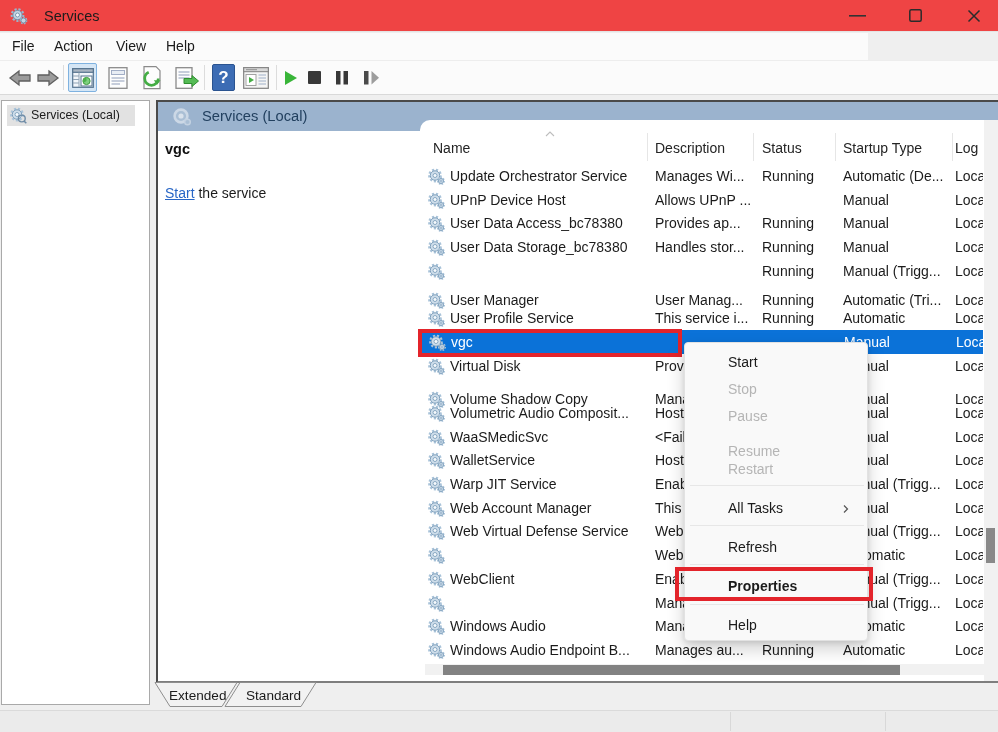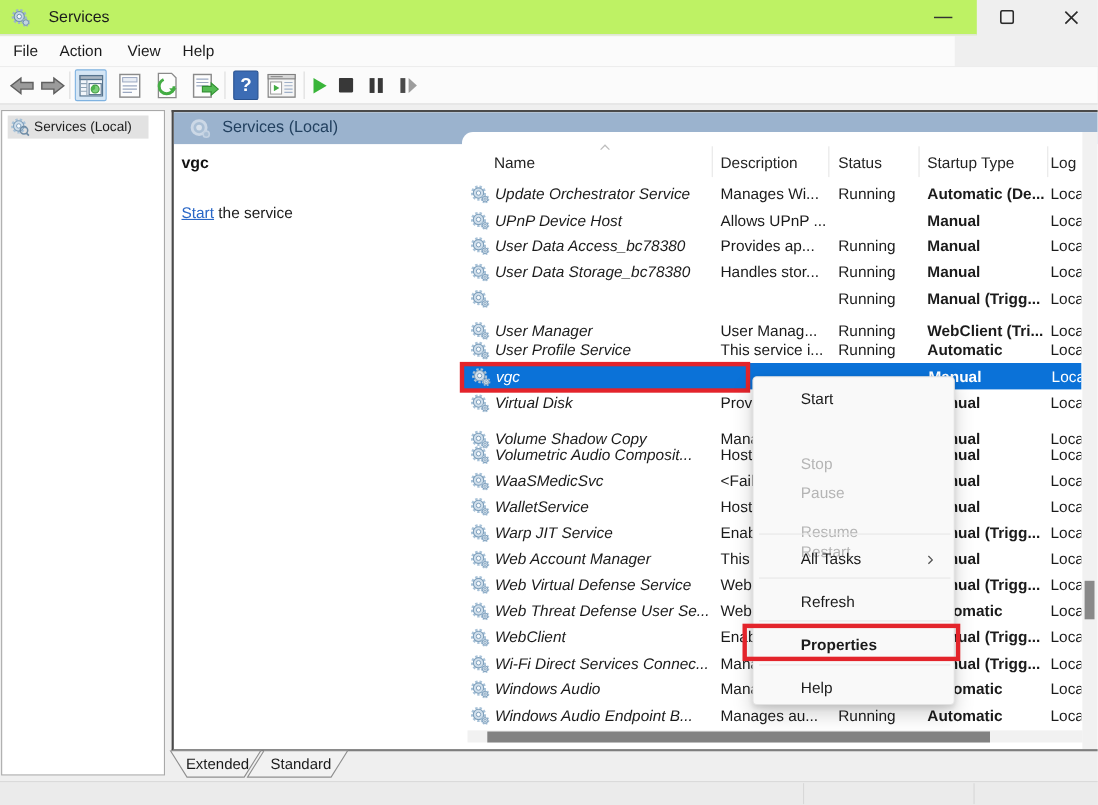--- a/index.html
+++ b/index.html
@@ -1,21 +1,21 @@
 <!DOCTYPE html>
 <html><head><meta charset="utf-8">
 <style>
   * { margin:0; padding:0; box-sizing:border-box; }
   html,body { width:998px; height:732px; overflow:hidden; }
   body { font-family:"Liberation Sans",sans-serif; position:relative; background:#efefef;
          -webkit-font-smoothing:antialiased; }
   .abs { position:absolute; }
 
   
-  .titlebar { position:absolute; left:0; top:0; width:888px; height:32px; background:#bef264;
+  .titlebar { position:absolute; left:0; top:0; width:998px; height:32px; background:#ef4444;
                border-bottom:1px solid #e4e4e4; }
   .title-txt { position:absolute; left:44px; top:8px; font-size:14.5px; color:#1c1c1c; }
   .menubar { position:absolute; left:0; top:33px; width:868px; height:27px; background:#fbfbfb; }
   .menubar span { position:absolute; top:5px; font-size:14px; color:#1b1b1b; }
   .mline { position:absolute; left:0; top:60px; width:998px; height:1px; background:#ededed; }
   .toolbar { position:absolute; left:0; top:61px; width:998px; height:34px; background:#fbfbfb;
               border-bottom:1px solid #d9d9d9; }
   .tsep { position:absolute; top:4px; width:1px; height:25px; background:#dcdcdc; }
 
   
@@ -38,37 +38,37 @@
 
   
   .lc { position:absolute; left:262px; top:18px; width:563px; bottom:0; overflow:hidden;
          font-size:14px; color:#1b1b1b; }
   .hdr { position:absolute; top:20px; font-size:14px; color:#242424; }
   .hsep { position:absolute; top:13px; width:1px; height:28px; background:#e6e6e6; }
   .sortg { position:absolute; left:125px; top:11px; width:10px; height:6px; }
   .row { position:absolute; left:0; width:564px; height:23.7px; }
   .row span { position:absolute; top:3.5px; white-space:nowrap; }
   .gearic { position:absolute; width:17px; height:17px; }
-  .cn { left:30px;font-style:italic; } .cd { left:235px; } .cs { left:342px; } .cu { left:423px;font-weight:bold; } .cl { left:535px; }
+  .cn { left:30px; } .cd { left:235px; } .cs { left:342px; } .cu { left:423px; } .cl { left:535px; }
   .row.sel { background:#0b72d8; left:1px; width:563px; color:#fff; }
   .row.sel span { color:#fff; }
 
   
   .vsb { position:absolute; right:0; top:18px; width:14px; bottom:0; background:#f1f1f1; }
   .vsb .th { position:absolute; left:1.5px; top:408px; width:9px; height:35px; background:#898989; }
   .hsb { position:absolute; left:267px; top:562px; width:559px; height:11px; background:#f1f1f1; }
   .hsb .th { position:absolute; left:18px; top:0.5px; width:457px; height:10px; background:#828282; }
 
   
   .cmenu { position:absolute; left:684px; top:342px; width:184px; height:299px; background:#f9f9f9;
             border:1px solid #e2e2e2; border-radius:4px;
             box-shadow:0 8px 18px rgba(0,0,0,0.18), 0 2px 5px rgba(0,0,0,0.10);
             font-size:14px; color:#1b1b1b; }
   .cmenu .mi { position:absolute; left:43px; white-space:nowrap; }
-  .cmenu .dis { color:#b5b5b5;margin-top:32px; }
+  .cmenu .dis { color:#b5b5b5; }
   .cmenu .msep { position:absolute; left:5px; width:174px; height:1px; background:#e7e7e7; }
 
   
   .redbox { position:absolute; border:4px solid #e3242b; }
 
   
   .statusbar { position:absolute; left:0; top:710px; width:998px; height:22px; background:#ebebeb;
                 border-top:1px solid #dadada; }
   .ssep { position:absolute; top:712px; width:1px; height:19px; background:#d8d8d8; }
 </style></head>
@@ -217,21 +217,21 @@
   </svg>
   <span class="bandtitle">Services (Local)</span>
   <div class="listcard"></div>
   <span class="vgc-b">vgc</span>
   <span class="startsvc"><a>Start</a> the service</span>
 
   <div class="lc">
     <svg class="sortg" viewBox="0 0 10 6">
         <path d="M1 5 L5 1 L9 5" fill="none" stroke="#bdbdbd" stroke-width="1.1"></path>
       </svg>
-    <span class="hdr" style="left:29px">Name</span>
+    <span class="hdr" style="left:13px">Name</span>
     <span class="hdr" style="left:235px">Description</span>
     <span class="hdr" style="left:342px">Status</span>
     <span class="hdr" style="left:423px">Startup Type</span>
     <span class="hdr" style="left:535px">Log</span>
     <div class="hsep" style="left:227px"></div>
     <div class="hsep" style="left:333px"></div>
     <div class="hsep" style="left:415px"></div>
     <div class="hsep" style="left:532px"></div>
 <div class="row" style="top:44.4px">
         <svg class="gearic" style="left:8px;top:3.5px">
@@ -280,21 +280,21 @@
         <span class="cu">Manual (Trigg...</span>
         <span class="cl">Local Syste...</span>
       </div>
 <div class="row" style="top:168px">
         <svg class="gearic" style="left:8px;top:3.5px">
           <use href="#gear"></use>
         </svg>
         <span class="cn">User Manager</span>
         <span class="cd">User Manag...</span>
         <span class="cs">Running</span>
-        <span class="cu">WebClient (Tri...</span>
+        <span class="cu">Automatic (Tri...</span>
         <span class="cl">Local Syste...</span>
       </div>
 <div class="row" style="top:186.6px">
         <svg class="gearic" style="left:8px;top:3.5px">
           <use href="#gear"></use>
         </svg>
         <span class="cn">User Profile Service</span>
         <span class="cd">This service i...</span>
         <span class="cs">Running</span>
         <span class="cu">Automatic</span>
@@ -377,39 +377,37 @@
         </svg>
         <span class="cn">Web Virtual Defense Service</span>
         <span class="cd">Web Threat ...</span>
         <span class="cu">Manual (Trigg...</span>
         <span class="cl">Local Syste...</span>
       </div>
 <div class="row" style="top:423.6px">
         <svg class="gearic" style="left:8px;top:3.5px">
           <use href="#gear"></use>
         </svg>
-        <span class="cn">Web Threat Defense User Se...</span>
         <span class="cd">Web Threat ...</span>
         <span class="cu">Automatic</span>
         <span class="cl">Local Syste...</span>
       </div>
 <div class="row" style="top:447.3px">
         <svg class="gearic" style="left:8px;top:3.5px">
           <use href="#gear"></use>
         </svg>
         <span class="cn">WebClient</span>
         <span class="cd">Enables Win...</span>
         <span class="cu">Manual (Trigg...</span>
         <span class="cl">Local Syste...</span>
       </div>
 <div class="row" style="top:471.0px">
         <svg class="gearic" style="left:8px;top:3.5px">
           <use href="#gear"></use>
         </svg>
-        <span class="cn">Wi-Fi Direct Services Connec...</span>
         <span class="cd">Manages co...</span>
         <span class="cu">Manual (Trigg...</span>
         <span class="cl">Local Syste...</span>
       </div>
 <div class="row" style="top:494.7px">
         <svg class="gearic" style="left:8px;top:3.5px">
           <use href="#gear"></use>
         </svg>
         <span class="cn">Windows Audio</span>
         <span class="cd">Manages au...</span>

